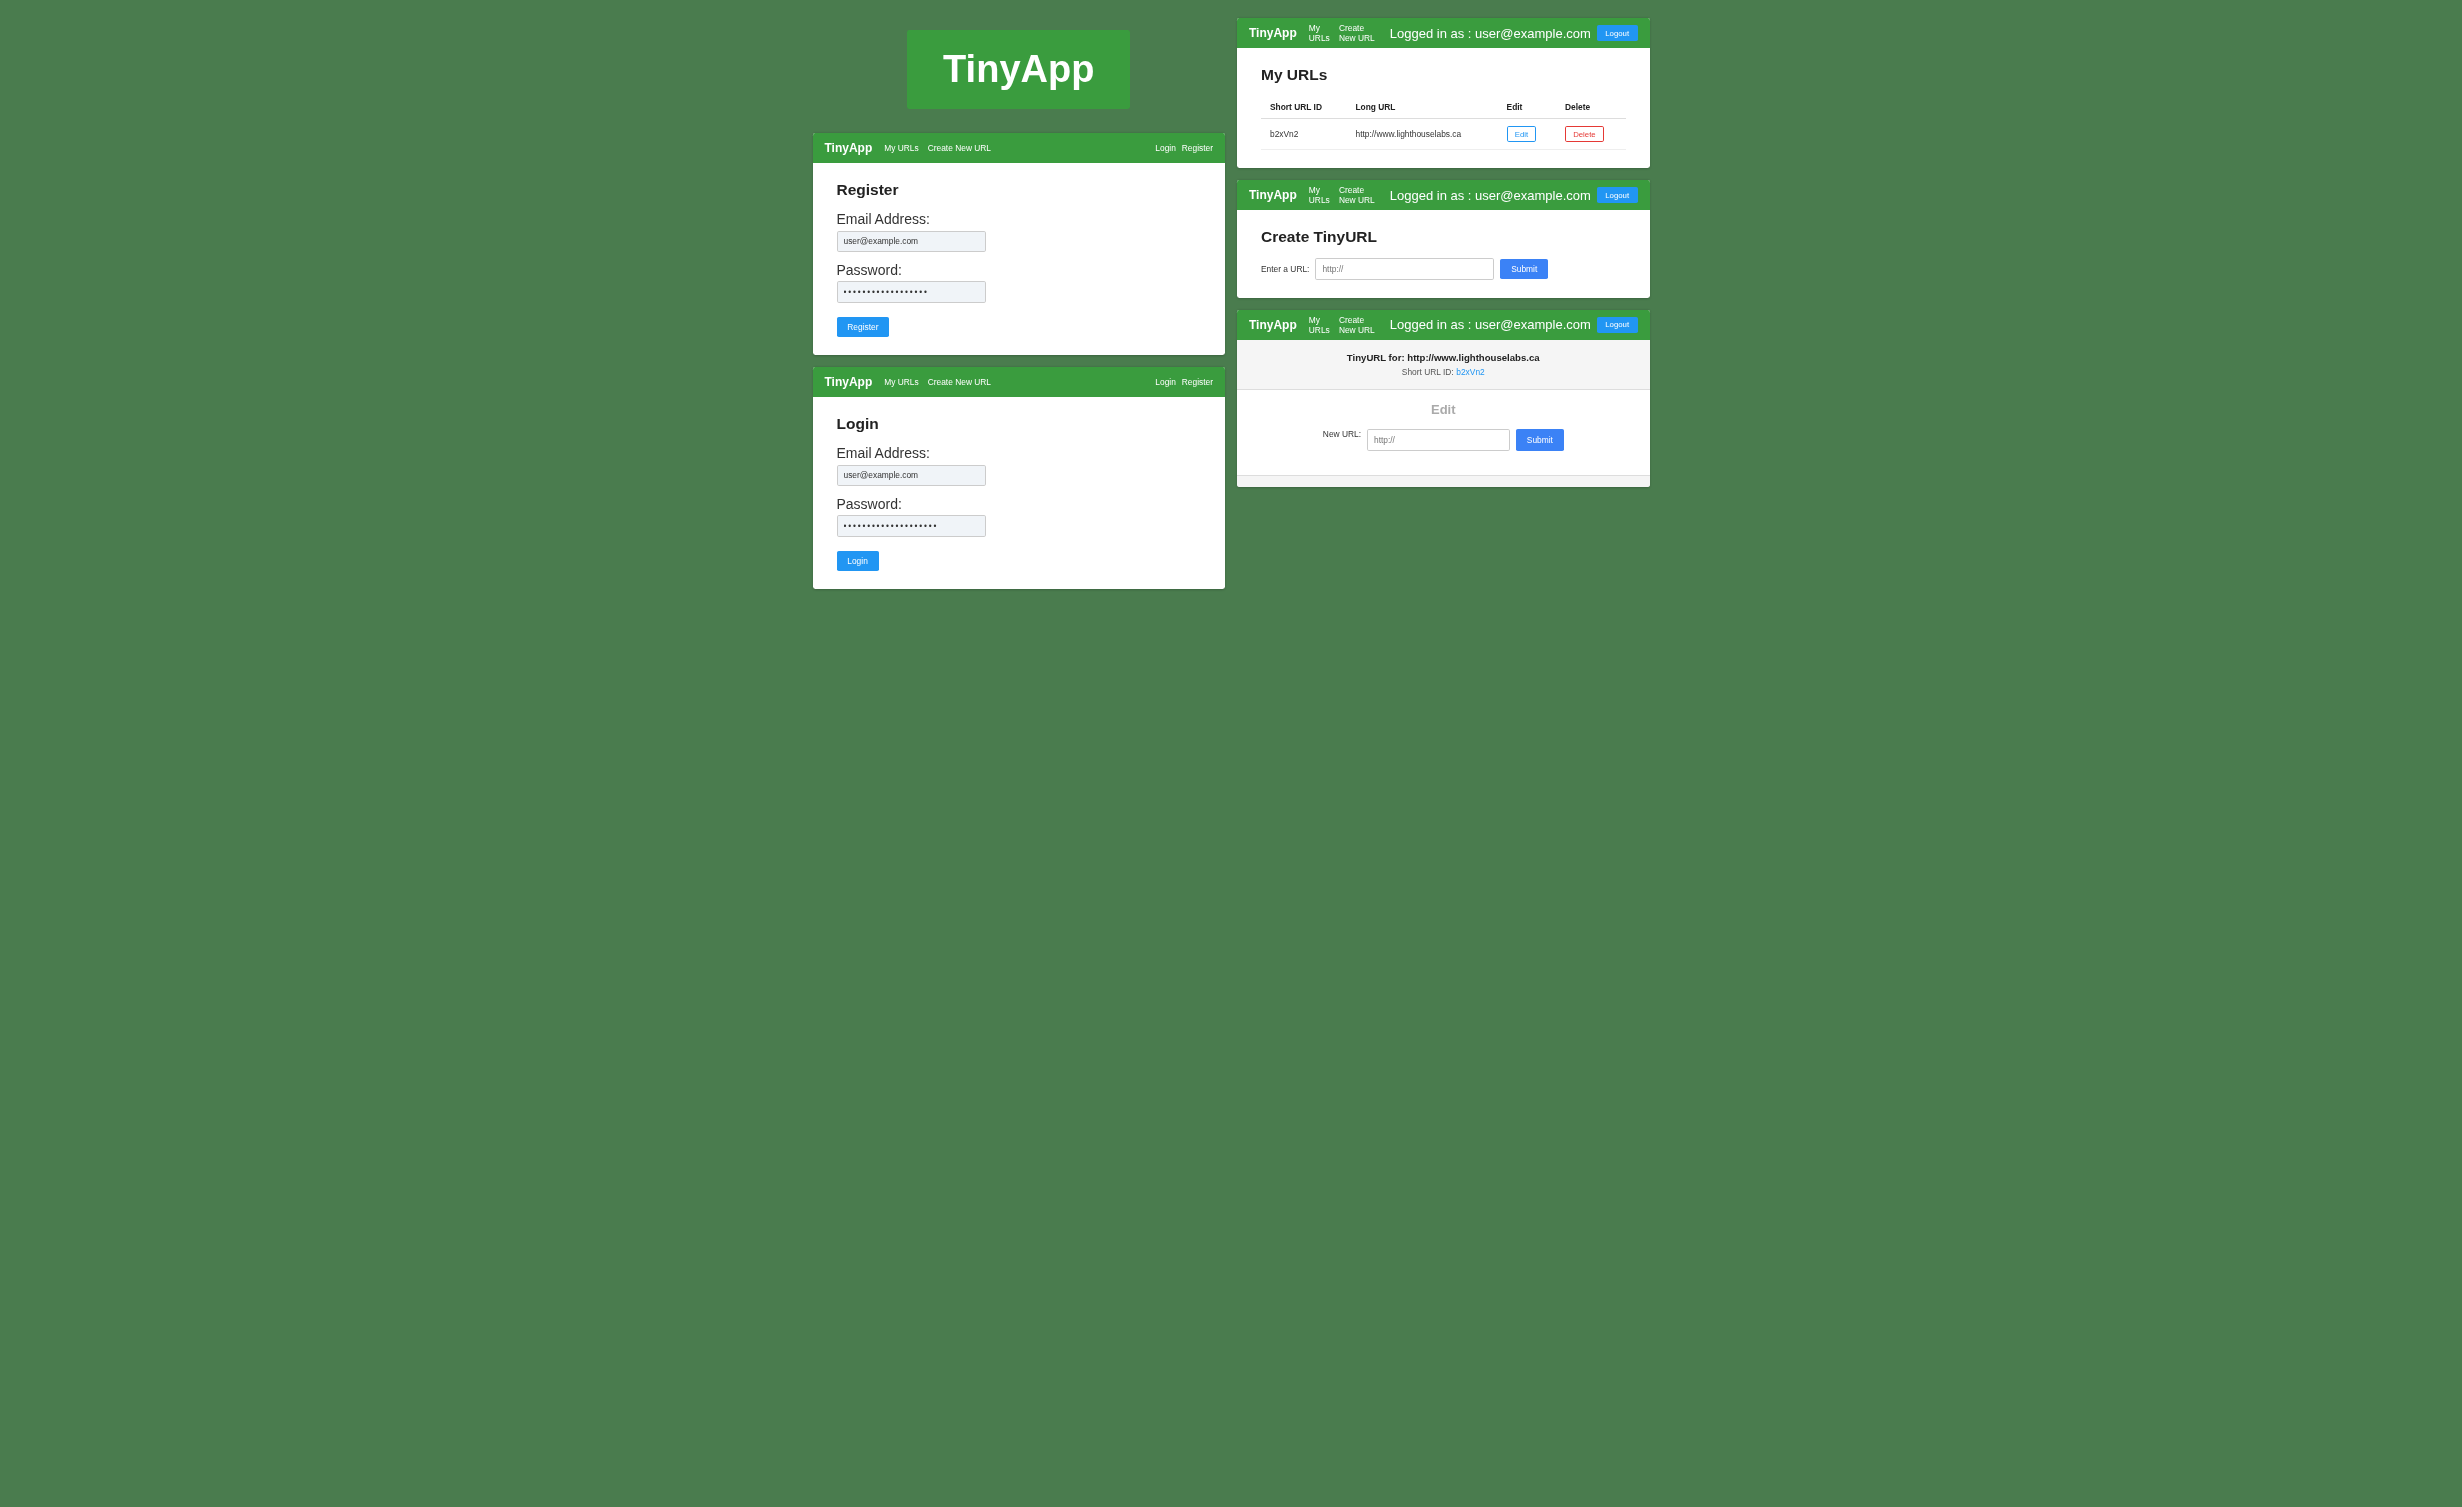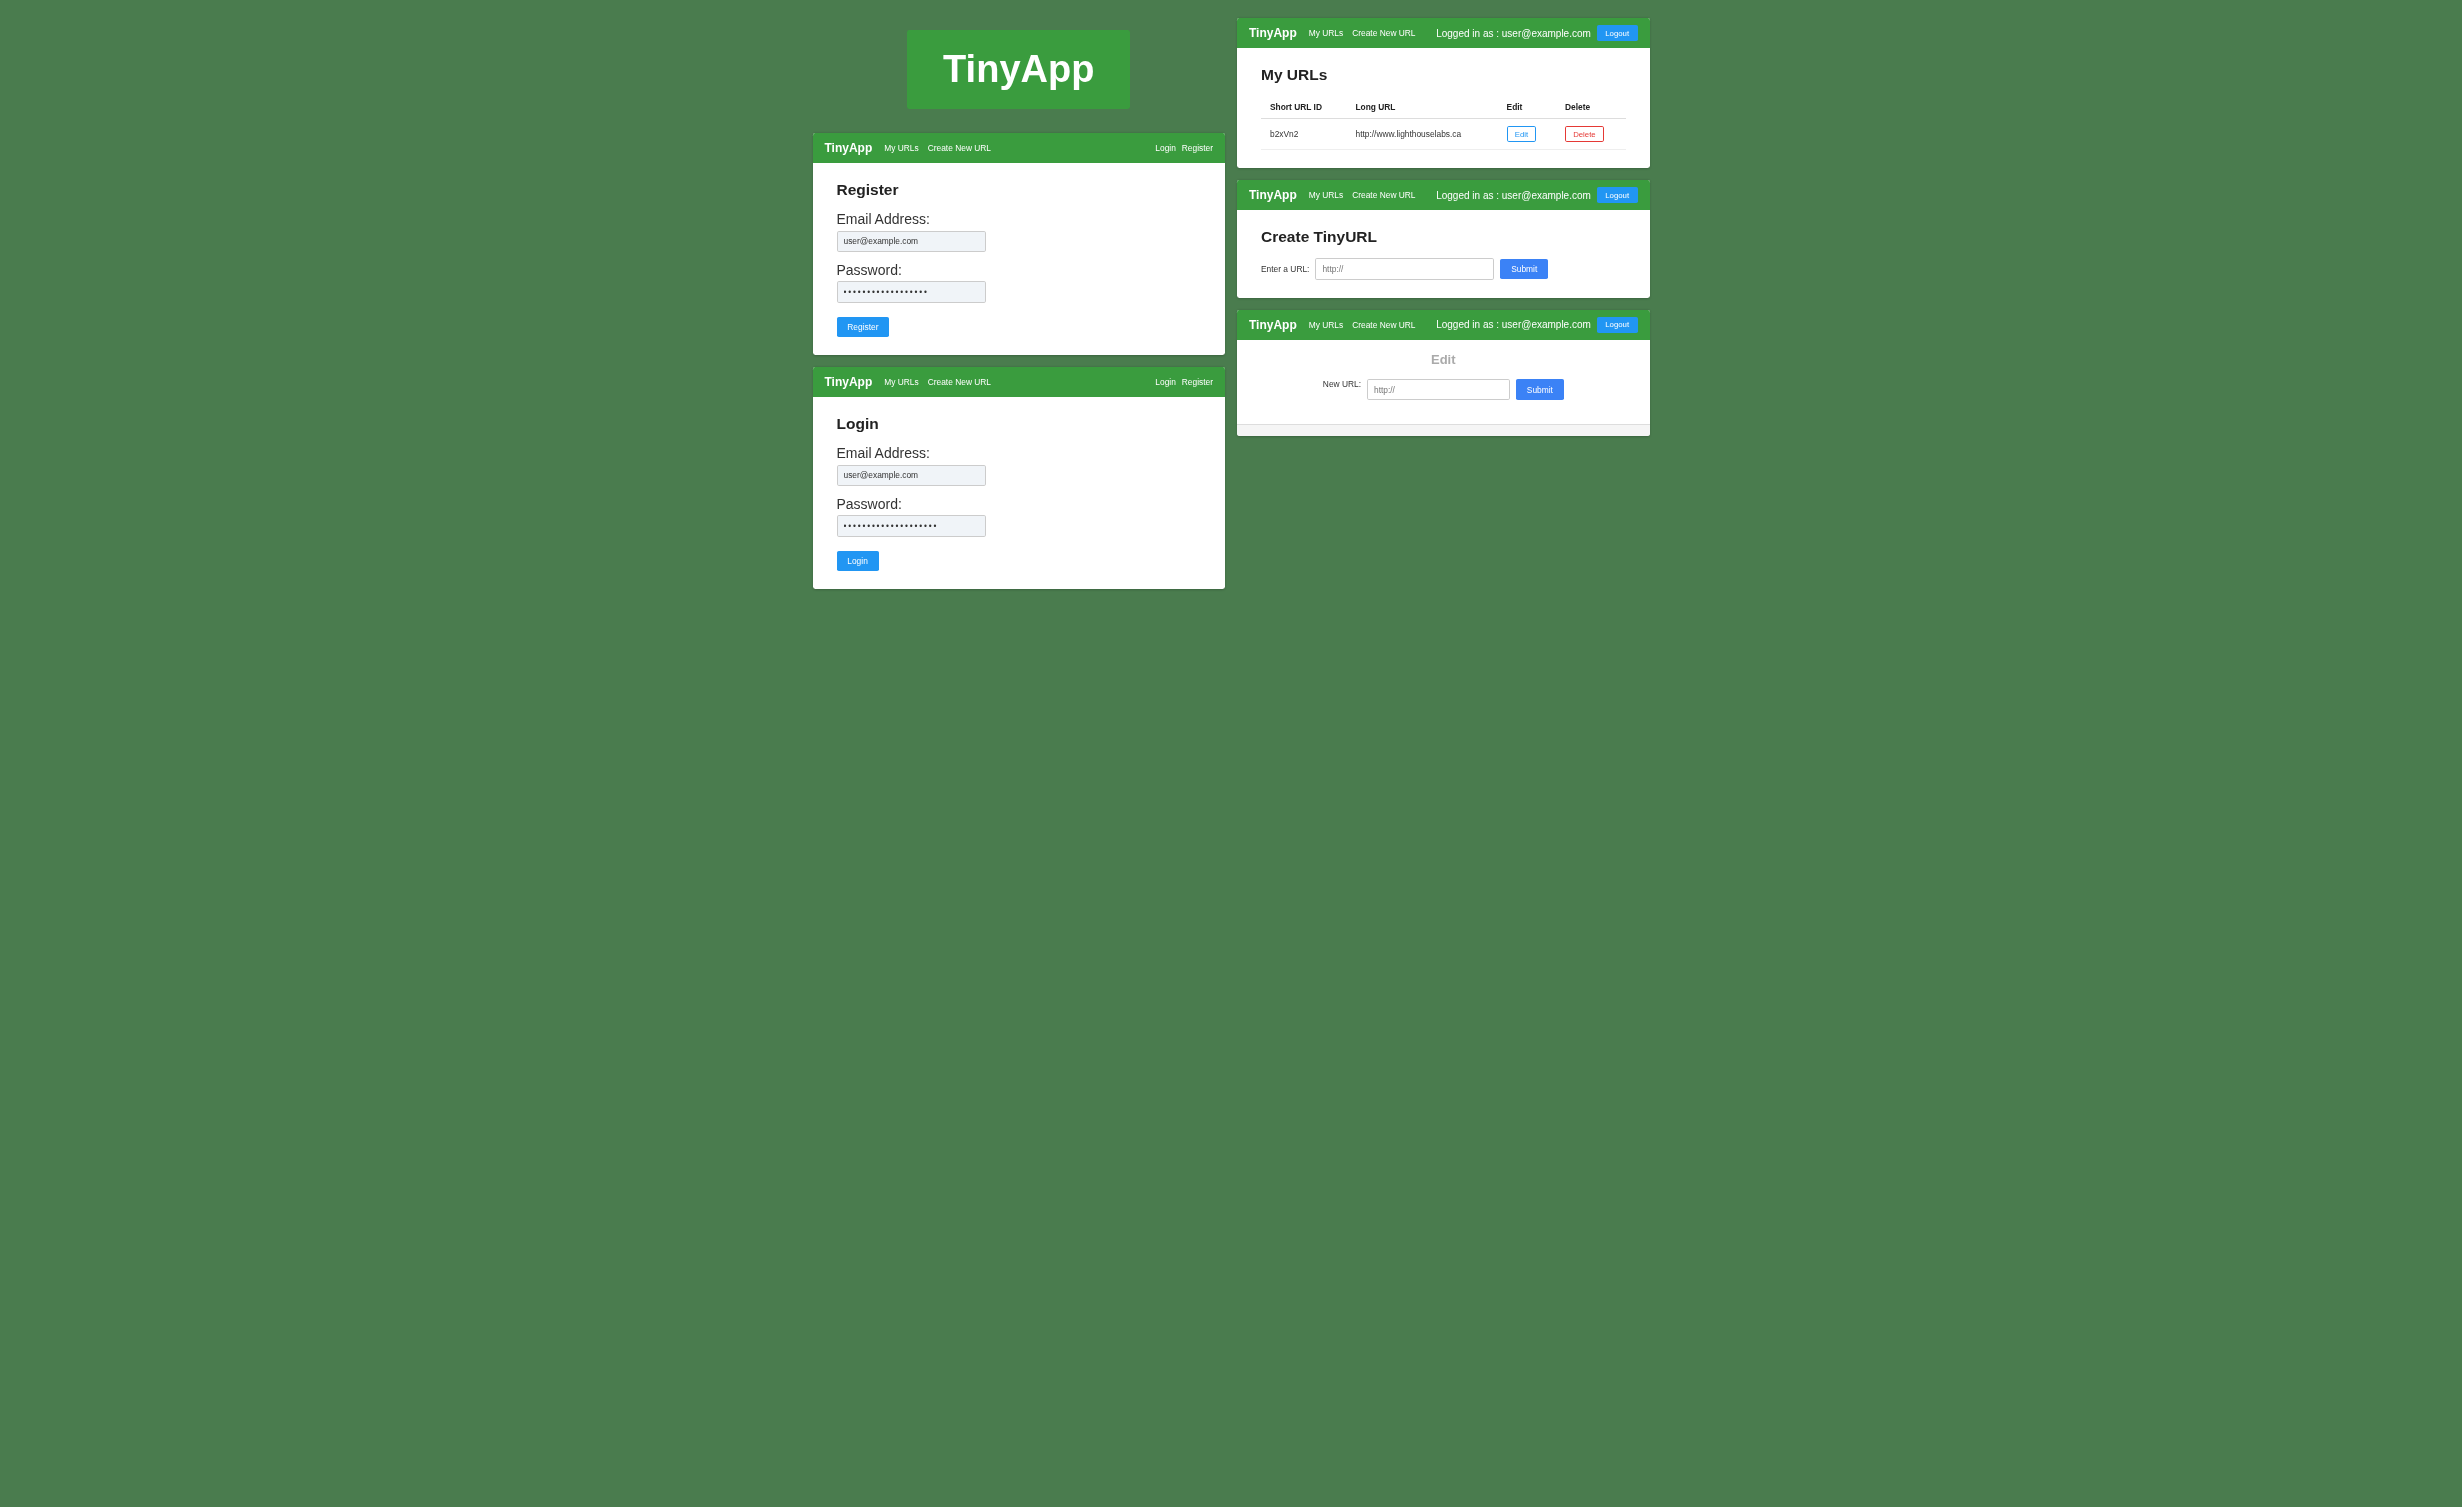--- a/index.html
+++ b/index.html
@@ -77,21 +77,21 @@
 
     .navbar-right {
       display: flex;
       align-items: center;
       gap: 6px;
       margin-left: auto;
     }
 
     .navbar-status {
       color: white;
-      font-size: 10px;
+      font-size: 13px;
     }
 
     .btn-logout {
       background-color: #2196F3;
       color: white;
       border: none;
       padding: 3.6px 8.4px;
       font-size: 7.8px;
       border-radius: 1.8px;
       cursor: pointer;
@@ -439,20 +439,27 @@
         <span class="navbar-brand">TinyApp</span>
         <div class="navbar-links">
           <span class="navbar-link">My URLs</span>
           <span class="navbar-link">Create New URL</span>
         </div>
         <div class="navbar-right">
           <span class="navbar-status">Logged in as : user@example.com</span>
           <button class="btn-logout">Logout</button>
         </div>
       </nav>
+      <div class="edit-info-section">
+        <div class="edit-info-title">TinyURL for: http://www.lighthouselabs.ca</div>
+        <div>
+          <span class="edit-info-subtitle">Short URL ID:</span>
+          <span class="edit-info-link">b2xVn2</span>
+        </div>
+      </div>
       <div class="edit-section">
         <h2 class="edit-title">Edit</h2>
         <div class="edit-form-row">
           <span class="edit-form-label">New URL:</span>
           <input class="edit-form-input" type="text" placeholder="http://" style="">
           <button class="btn-submit">Submit</button>
         </div>
       </div>
       <div class="edit-panel-footer"></div>
     </div>

